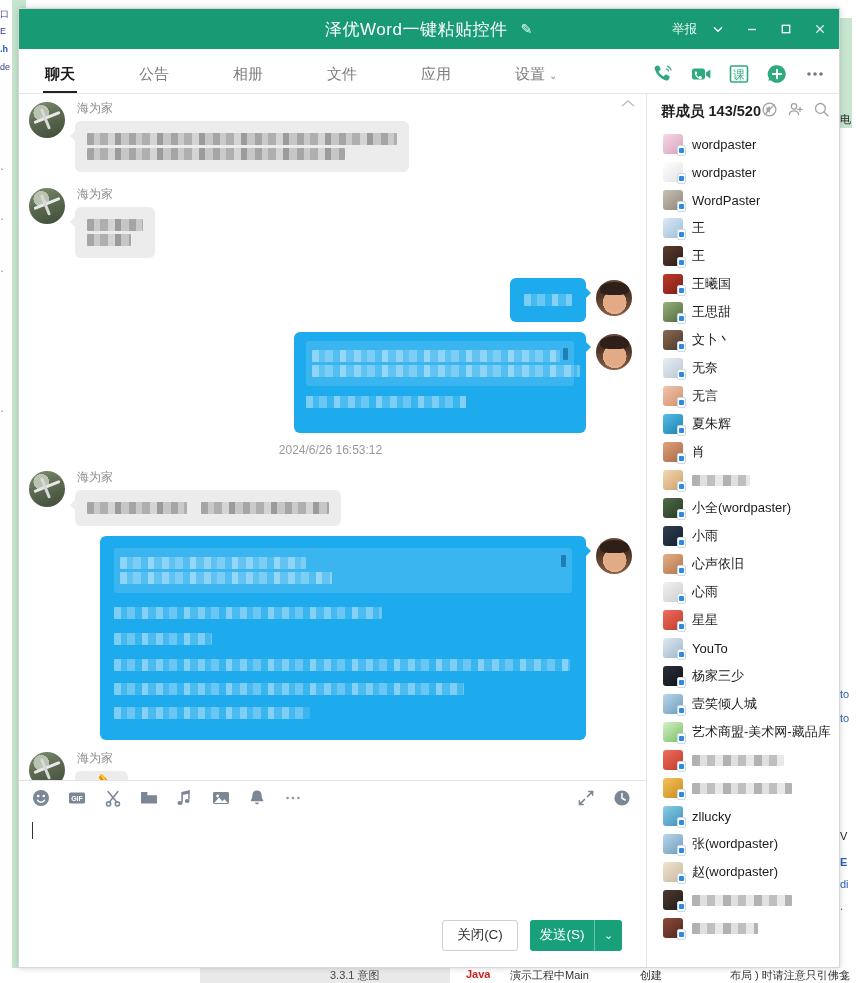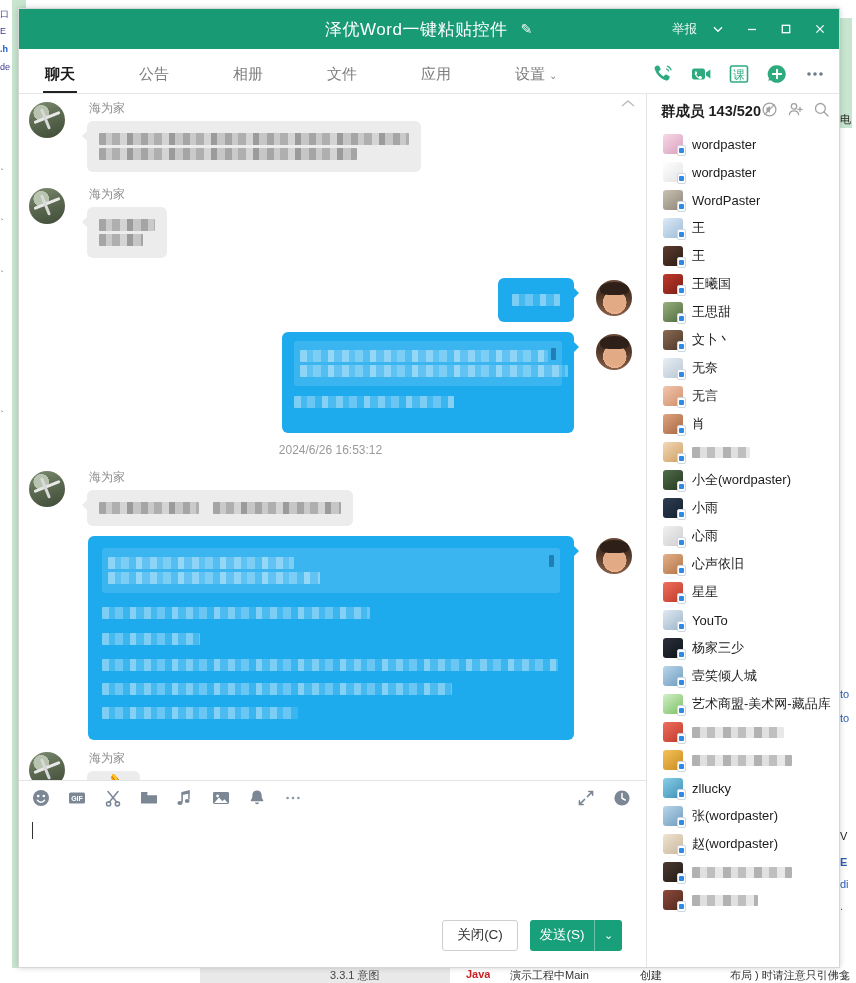--- a/index.html
+++ b/index.html
@@ -169,21 +169,21 @@
   .av-face::before {
     content:""; position:absolute; left:8px; top:11px;
     width:22px; height:21px; border-radius:50% 50% 45% 45%;
     background:#e2ab86;
   }
   .av-face::after {
     content:""; position:absolute; left:4px; top:2px;
     width:29px; height:13px; border-radius:50% 50% 30% 30%;
     background:#2e2019;
   }
-  .msg-main { margin: 0 22px; max-width: 500px; min-width: 0; }
+  .msg-main { margin: 0 10px; max-width: 500px; min-width: 0; }
   .msg-row.right .msg-main { display: flex; flex-direction: column; align-items: flex-end; }
   .sender {
     font-size: 12px; color: #8e8e8e; margin-bottom: 4px; padding-left: 2px;
   }
   .bubble {
     position: relative;
     border-radius: 6px;
     padding: 9px 12px;
     display: inline-block;
     max-width: 100%;
@@ -773,20 +773,29 @@
             <div class="m-avatar">
               <div class="inner p9"></div>
               <div class="m-badge">
                 <i></i>
               </div>
             </div>
             <div class="m-name">无言</div>
           </div>
           <div class="member">
             <div class="m-avatar">
+              <div class="inner p10"></div>
+              <div class="m-badge">
+                <i></i>
+              </div>
+            </div>
+            <div class="m-name">夏朱辉</div>
+          </div>
+          <div class="member">
+            <div class="m-avatar">
               <div class="inner p11"></div>
               <div class="m-badge">
                 <i></i>
               </div>
             </div>
             <div class="m-name">肖</div>
           </div>
           <div class="member">
             <div class="m-avatar">
               <div class="inner p12"></div>
@@ -809,35 +818,35 @@
             <div class="m-avatar">
               <div class="inner p14"></div>
               <div class="m-badge">
                 <i></i>
               </div>
             </div>
             <div class="m-name">小雨</div>
           </div>
           <div class="member">
             <div class="m-avatar">
+              <div class="inner p15"></div>
+              <div class="m-badge">
+                <i></i>
+              </div>
+            </div>
+            <div class="m-name">心声依旧</div>
+          </div>
+          <div class="member">
+            <div class="m-avatar">
               <div class="inner p16"></div>
               <div class="m-badge">
                 <i></i>
               </div>
             </div>
             <div class="m-name">心雨</div>
-          </div>
-          <div class="member">
-            <div class="m-avatar">
-              <div class="inner p15"></div>
-              <div class="m-badge">
-                <i></i>
-              </div>
-            </div>
-            <div class="m-name">心声依旧</div>
           </div>
           <div class="member">
             <div class="m-avatar">
               <div class="inner p17"></div>
               <div class="m-badge">
                 <i></i>
               </div>
             </div>
             <div class="m-name">星星</div>
           </div>

